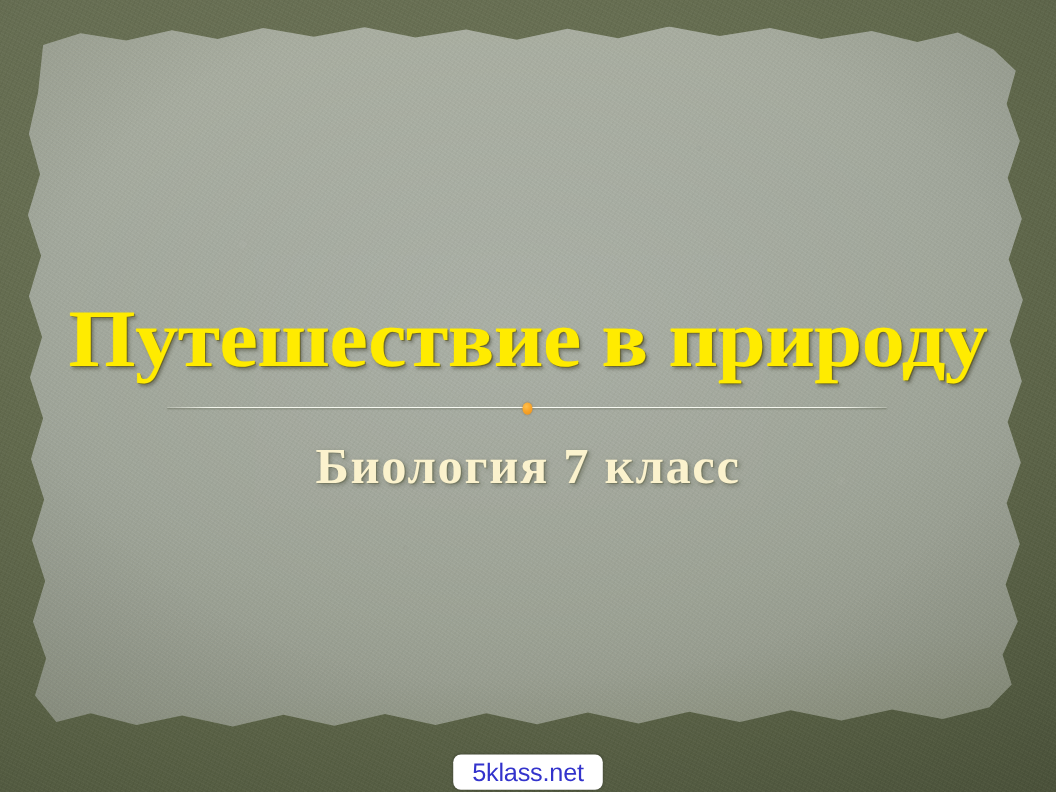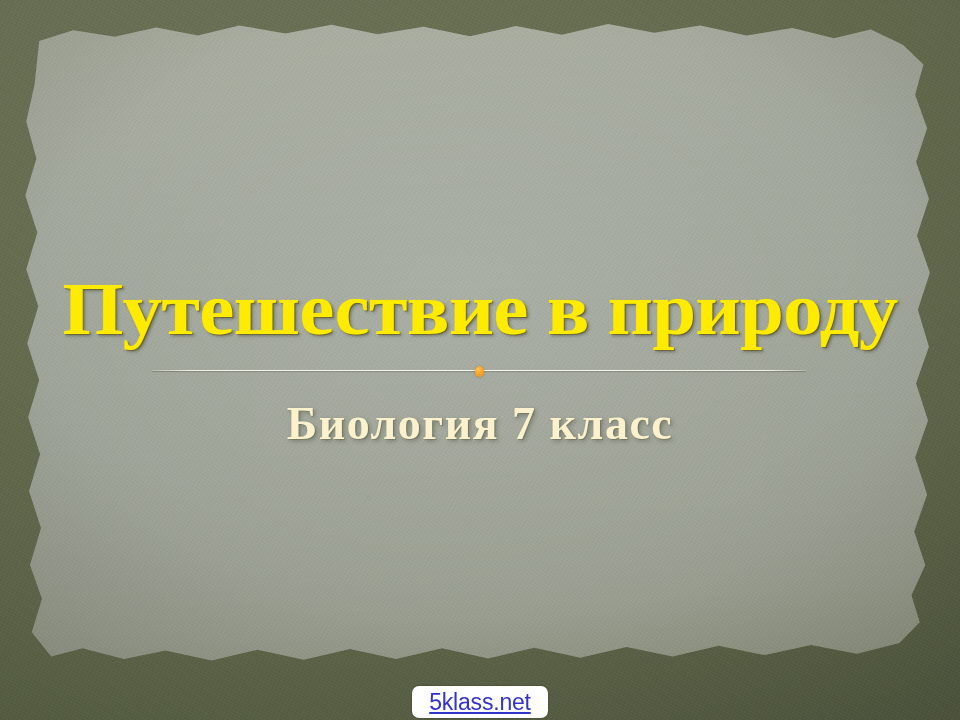--- a/index.html
+++ b/index.html
@@ -212,21 +212,20 @@
     align-items: center;
     justify-content: center;
     z-index: 9;
   }
 
   .watermark-link {
     font-family: "Liberation Sans", "DejaVu Sans", sans-serif;
     font-size: 23px;
     line-height: 1;
     color: #3333cc;
-    text-decoration: underline;
     text-underline-offset: 2px;
     letter-spacing: -0.2px;
     cursor: pointer;
   }
 </style>
 </head>
 <body>
 
 <div class="slide">
 

